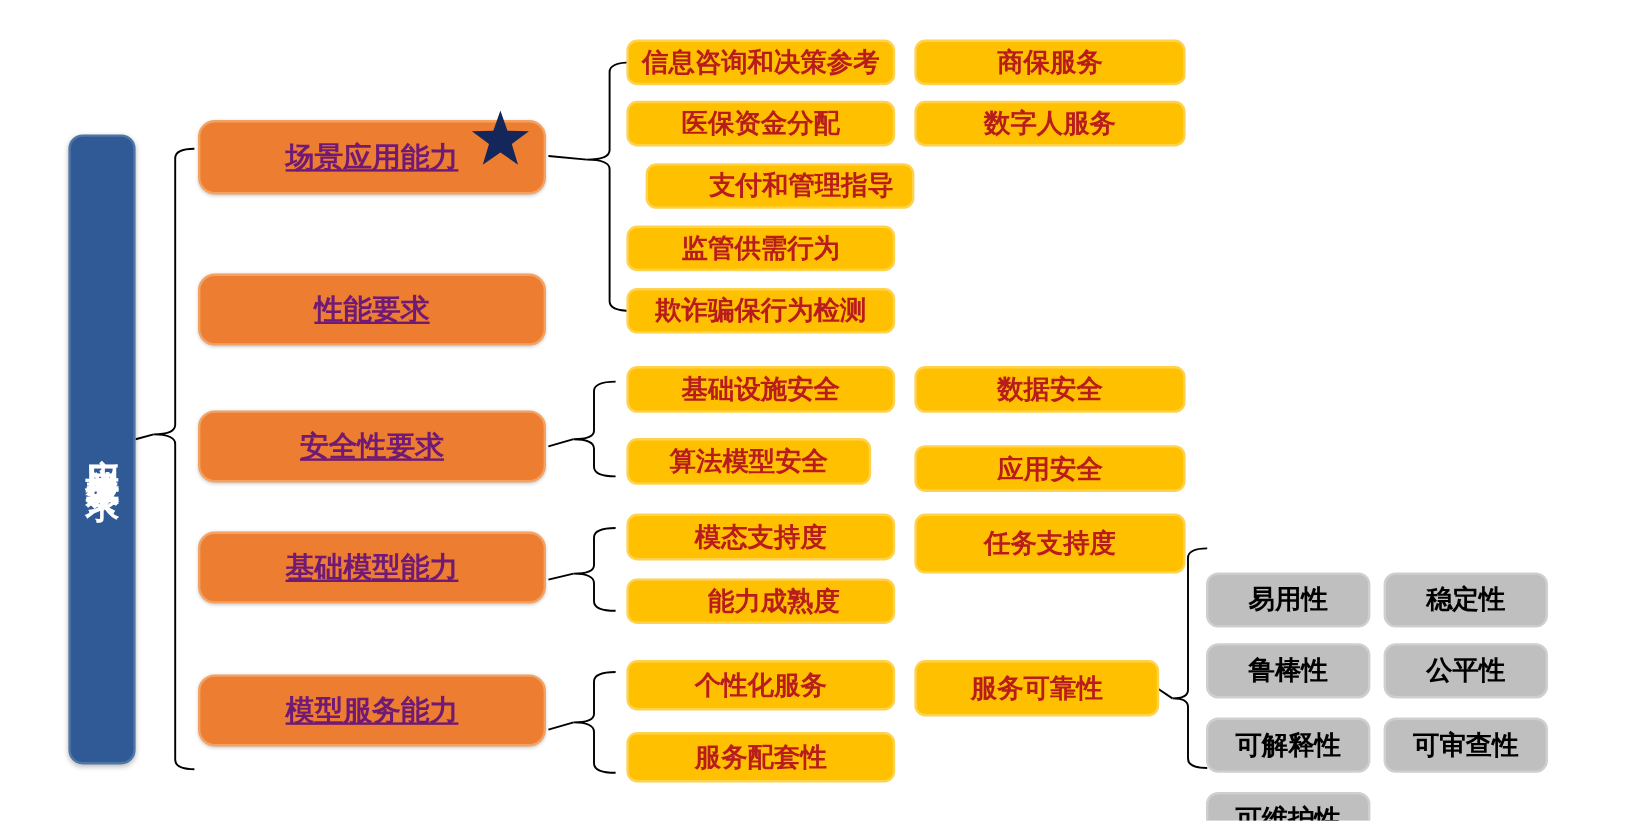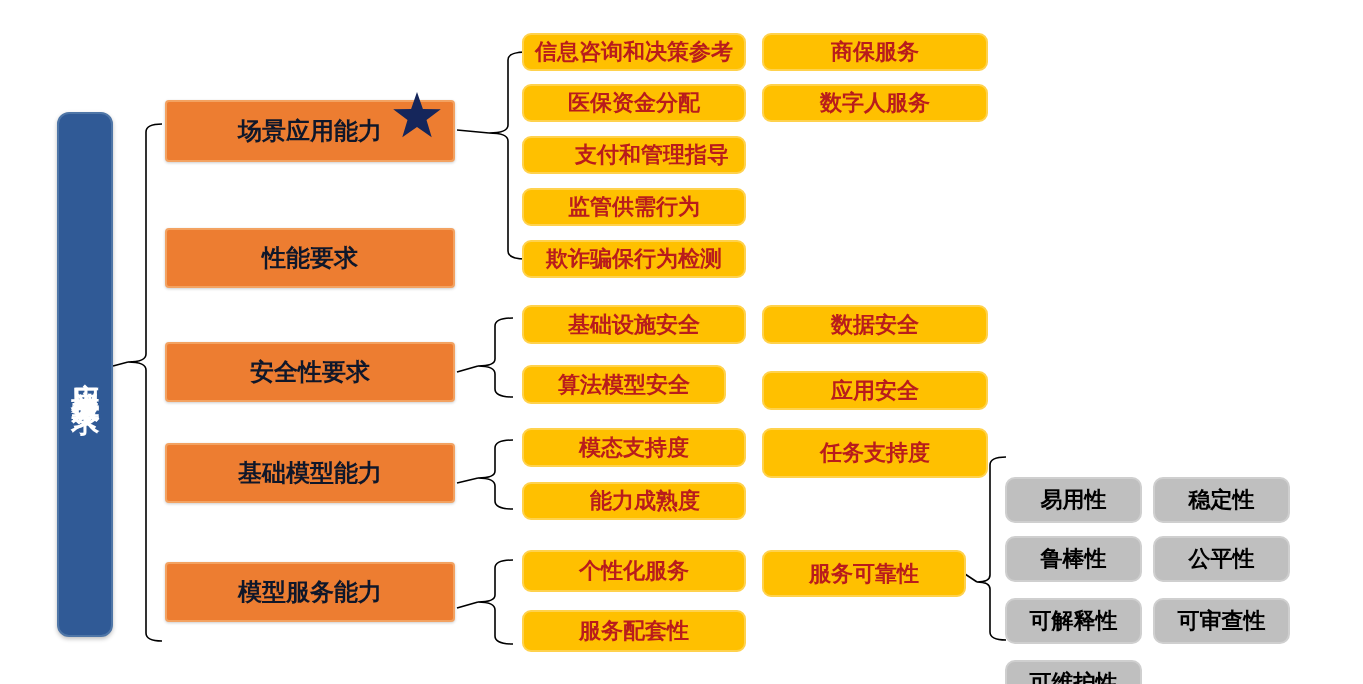--- a/index.html
+++ b/index.html
@@ -25,24 +25,25 @@
     color:#ffffff;
     font-size:28px;
     writing-mode:vertical-rl;
     text-orientation:upright;
     letter-spacing:5px;
     box-shadow:0 2px 4px rgba(0,0,0,.25);
   }
   .cat{
     background:#ED7D31;
     border:2px solid #F3A261;
-    border-radius:4px;
-    color:#0f172a;
+    border-radius:14px;
+    color:#701a75;
     font-size:24px;
     box-shadow:0 1px 3px rgba(0,0,0,.2);
+    text-decoration:underline;
   }
   .leaf{
     background:#FFC000;
     border:2px solid #FFD24D;
     border-radius:9px;
     color:#b91c1c;
     font-size:22px;
   }
   .sub{
     background:#BFBFBF;
@@ -98,21 +99,21 @@
   <div class="node cat" style="left:165px;top:228px;width:290px;height:60px;">性能要求</div>
 
   <div class="node cat" style="left:165px;top:342px;width:290px;height:60px;">安全性要求</div>
 
   <div class="node cat" style="left:165px;top:443px;width:290px;height:60px;">基础模型能力</div>
 
   <div class="node cat" style="left:165px;top:562px;width:290px;height:60px;">模型服务能力</div>
 
   <div class="node leaf" style="left:522px;top:33px;width:224px;height:38px;">信息咨询和决策参考</div>
   <div class="node leaf" style="left:522px;top:84px;width:224px;height:38px;">医保资金分配</div>
-  <div class="node leaf" style="left:522px;top:136px;width:224px;height:38px;padding-left:36px;">支付和管理指导</div>
+  <div class="node leaf" style="left:538px;top:136px;width:224px;height:38px;padding-left:36px;">支付和管理指导</div>
   <div class="node leaf" style="left:522px;top:188px;width:224px;height:38px;">监管供需行为</div>
   <div class="node leaf" style="left:762px;top:33px;width:226px;height:38px;">商保服务</div>
 
   <div class="node leaf" style="left:522px;top:240px;width:224px;height:38px;">欺诈骗保行为检测</div>
   <div class="node leaf" style="left:762px;top:84px;width:226px;height:38px;">数字人服务</div>
 
   <div class="node leaf" style="left:522px;top:305px;width:224px;height:39px;">基础设施安全</div>
   <div class="node leaf" style="left:522px;top:365px;width:204px;height:39px;font-family:Liberation Serif, serif;">算法模型安全</div>
   <div class="node leaf" style="left:762px;top:305px;width:226px;height:39px;">数据安全</div>
   <div class="node leaf" style="left:762px;top:371px;width:226px;height:39px;">应用安全</div>

